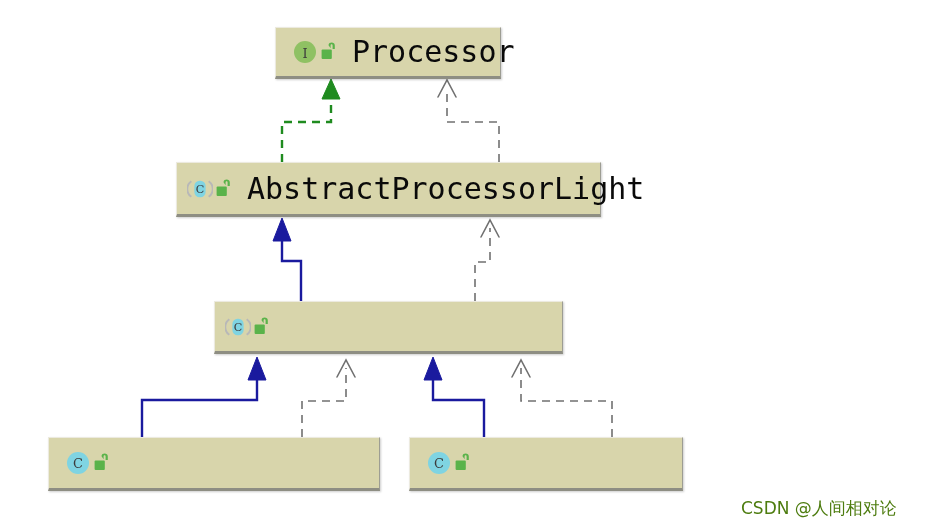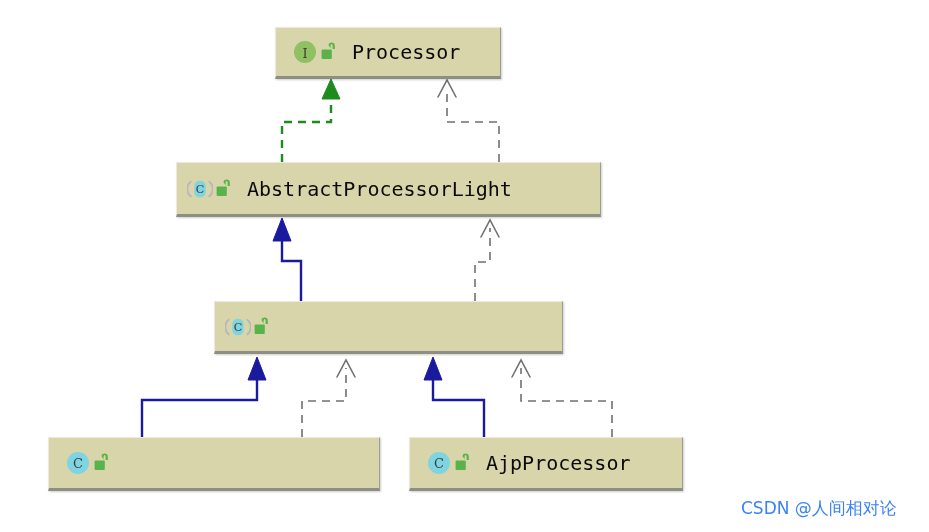--- a/index.html
+++ b/index.html
@@ -54,29 +54,29 @@
     height: 20px;
     margin-left: 2px;
     flex: 0 0 auto;
     display: flex;
     align-items: center;
     justify-content: center;
   }
   .icon-lock svg { display: block; }
   .node-label {
     color: #0a0a0a;
-    font-size: 20px;
+    font-size: 30px;
     line-height: 1;
     letter-spacing: 0px;
     white-space: nowrap;
     margin-left: 14px;
   }
   .watermark {
     position: absolute;
-    color: #3b82f6;
+    color: #4d7c0f;
     font-family: "DejaVu Sans", "Liberation Sans", sans-serif;
     font-size: 17px;
     white-space: nowrap;
     z-index: 6;
   }
 </style>
 </head>
 <body>
 
 <div id="stage">
@@ -206,18 +206,17 @@
           <text x="13" y="18.2" text-anchor="middle" font-family="DejaVu Serif, serif" font-size="13" fill="#3c3c3c">C</text>
         </svg>
       </span>
       <span class="icon-lock">
         <svg width="18" height="20" viewBox="0 0 18 20">
           <path d="M8.5 3.2 C8.5 1.3 10.2 0.6 11.7 0.6 C13.3 0.6 14.8 1.5 14.8 3.4 L14.8 7.0 L12.6 7.0 L12.6 3.6 C12.6 2.7 12.2 2.3 11.6 2.3 C11.0 2.3 10.6 2.7 10.6 3.4 L10.6 6.3 Z" fill="#5ab34a"></path>
           <rect x="1.6" y="7.4" width="10.2" height="9.6" rx="1" fill="#5ab34a"></rect>
         </svg>
       </span>
     </span>
-    <span class="node-label">AjpProcessor</span>
   </div>
 
   <div class="watermark" style="left:741px; top:497px;">CSDN @人间相对论</div>
 
 </div>
 
 </body></html>

